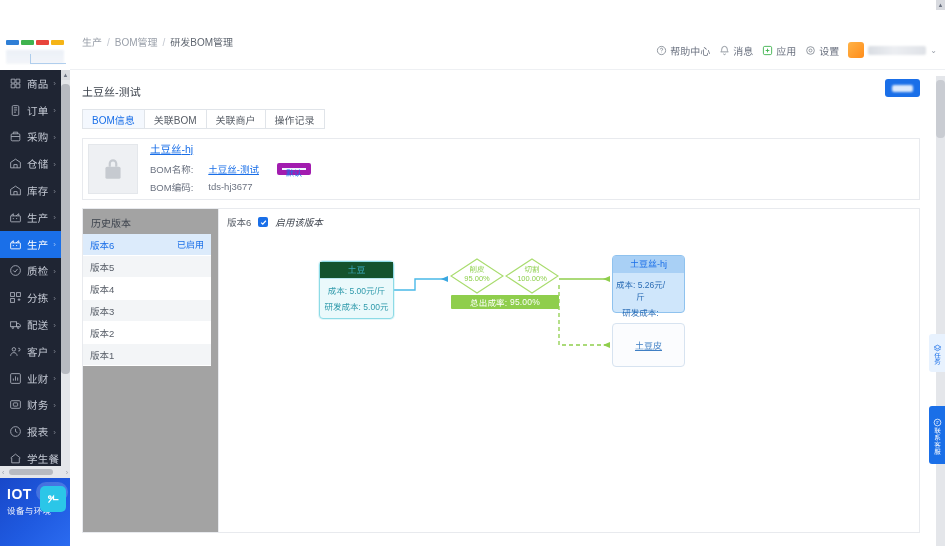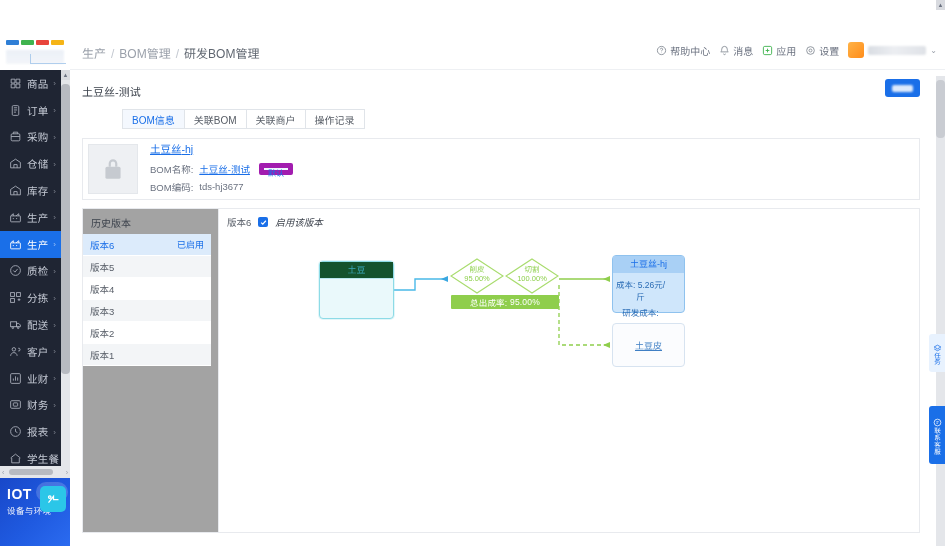--- a/index.html
+++ b/index.html
@@ -68,21 +68,21 @@
   .iot .cloud {
     position:absolute; right:2px; top:4px; width:32px; height:20px; border-radius:10px;
     background:rgba(255,255,255,.18);
   }
 
   
   .topbar {
     position:absolute; left:70px; top:30px; width:875px; height:40px;
     background:#ffffff; border-bottom:1px solid #eef0f3;
   }
-  .crumb { position:absolute; left:12px; top:14px; font-size:12px; color:#9aa0aa; white-space:nowrap; }
+  .crumb { position:absolute; left:12px; top:4px; font-size:10px; color:#9aa0aa; white-space:nowrap; }
   .crumb .sep { margin:0 5px; color:#c3c8d0; }
   .crumb .cur { color:#5f6670; }
   .top-actions { position:absolute; right:8px; top:0; height:40px; display:flex; align-items:center; gap:9px; }
   .ta { display:flex; align-items:center; gap:3px; color:#6b7280; font-size:10px; cursor:pointer; white-space:nowrap;}
   .ta .ic { width:11px; height:11px; }
   .user { display:flex; align-items:center; gap:4px; cursor:pointer; }
   .avatar { width:16px; height:16px; border-radius:3px; background:linear-gradient(135deg,#ffb347,#ff8c1a); }
   .uname { width:58px; height:9px; border-radius:2px;
      background:linear-gradient(90deg,#d9dde3 0%,#eceef2 45%,#dfe2e7 100%); filter:blur(.9px); }
   .caret { font-size:8px; color:#9aa0aa; }
@@ -102,36 +102,36 @@
     background:rgba(255,255,255,.85); filter:blur(1.3px); border-radius:2px;}
 
   
   .tabs { position:absolute; left:12px; top:39px; display:flex; }
   .tab {
     height:20px; padding:0 9px; display:flex; align-items:center; justify-content:center;
     border:1px solid #e0e4e9; border-right:none; background:#fff;
     font-size:10px; color:#555b64; cursor:pointer; white-space:nowrap;
   }
   .tab:last-child { border-right:1px solid #e0e4e9; }
-  .tab.active { color:#1a6fe8; background:#f4f8fe;margin-left:40px; }
+  .tab.active { color:#1a6fe8; background:#f4f8fe; }
 
   
   .prod-card {
     position:absolute; left:12px; top:68px; width:838px; height:62px;
     border:1px solid #e8eaee; background:#fff; display:flex; align-items:center;
   }
   .prod-thumb {
     width:50px; height:50px; margin:5px 0 5px 5px; background:#eef0f3;
     border:1px solid #e4e7eb; display:flex; align-items:center; justify-content:center; flex:0 0 50px;
   }
   .lock-ic { width:26px; height:26px; }
   .prod-info { margin-left:12px; }
   .prod-name { font-size:10.5px; color:#1a6fe8; text-decoration:underline; margin-bottom:6px; cursor:pointer;}
   .prod-name .suf { color:#1a6fe8; text-decoration:none; }
-  .prod-row { font-size:9.5px; color:#6b7280; margin-bottom:4px; display:flex; align-items:center; gap:6px;}
+  .prod-row { font-size:9.5px; color:#6b7280; margin-bottom:4px; display:flex; align-items:center; gap:15px;}
   .prod-row .val { color:#1a6fe8; text-decoration:underline; cursor:pointer;}
   .tag-default {
     display:inline-block; padding:0 4px; height:12px; line-height:12px;
     border:5px solid #a21caf; background:#f0f7ff; color:#1a6fe8;
     font-size:8px; border-radius:2px; margin-left:3px;
   }
   .prod-row .plain { color:#6b7280; }
 
   
   .ver-panel {
@@ -549,20 +549,30 @@
 
           <path d="M340 44 L388 44" stroke="#8fce4c" stroke-width="1.4" fill="none"></path>
           <path d="M384 44 L391 41 L391 47 Z" fill="#8fce4c"></path>
 
           <path d="M340 50 L340 110 L388 110" stroke="#8fce4c" stroke-width="1.3" fill="none" stroke-dasharray="4 3"></path>
           <path d="M384 110 L391 107 L391 113 Z" fill="#8fce4c"></path>
         </svg>
 
         <div class="node node-in">
           <div class="hd">土豆</div>
+          <div class="bd">
+            <div class="r">
+              <span>成本:</span>
+              <span>5.00元/斤</span>
+            </div>
+            <div class="r">
+              <span>研发成本:</span>
+              <span>5.00元</span>
+            </div>
+          </div>
         </div>
 
         <div class="dia dia-1">
           <svg viewBox="0 0 54 36" width="54" height="36">
             <polygon points="27,1 53,18 27,35 1,18" fill="#ffffff" stroke="#a9dc6e" stroke-width="1.2"></polygon>
           </svg>
           <div class="dt">
             <div>削皮</div>
             <div>95.00%</div>
           </div>

